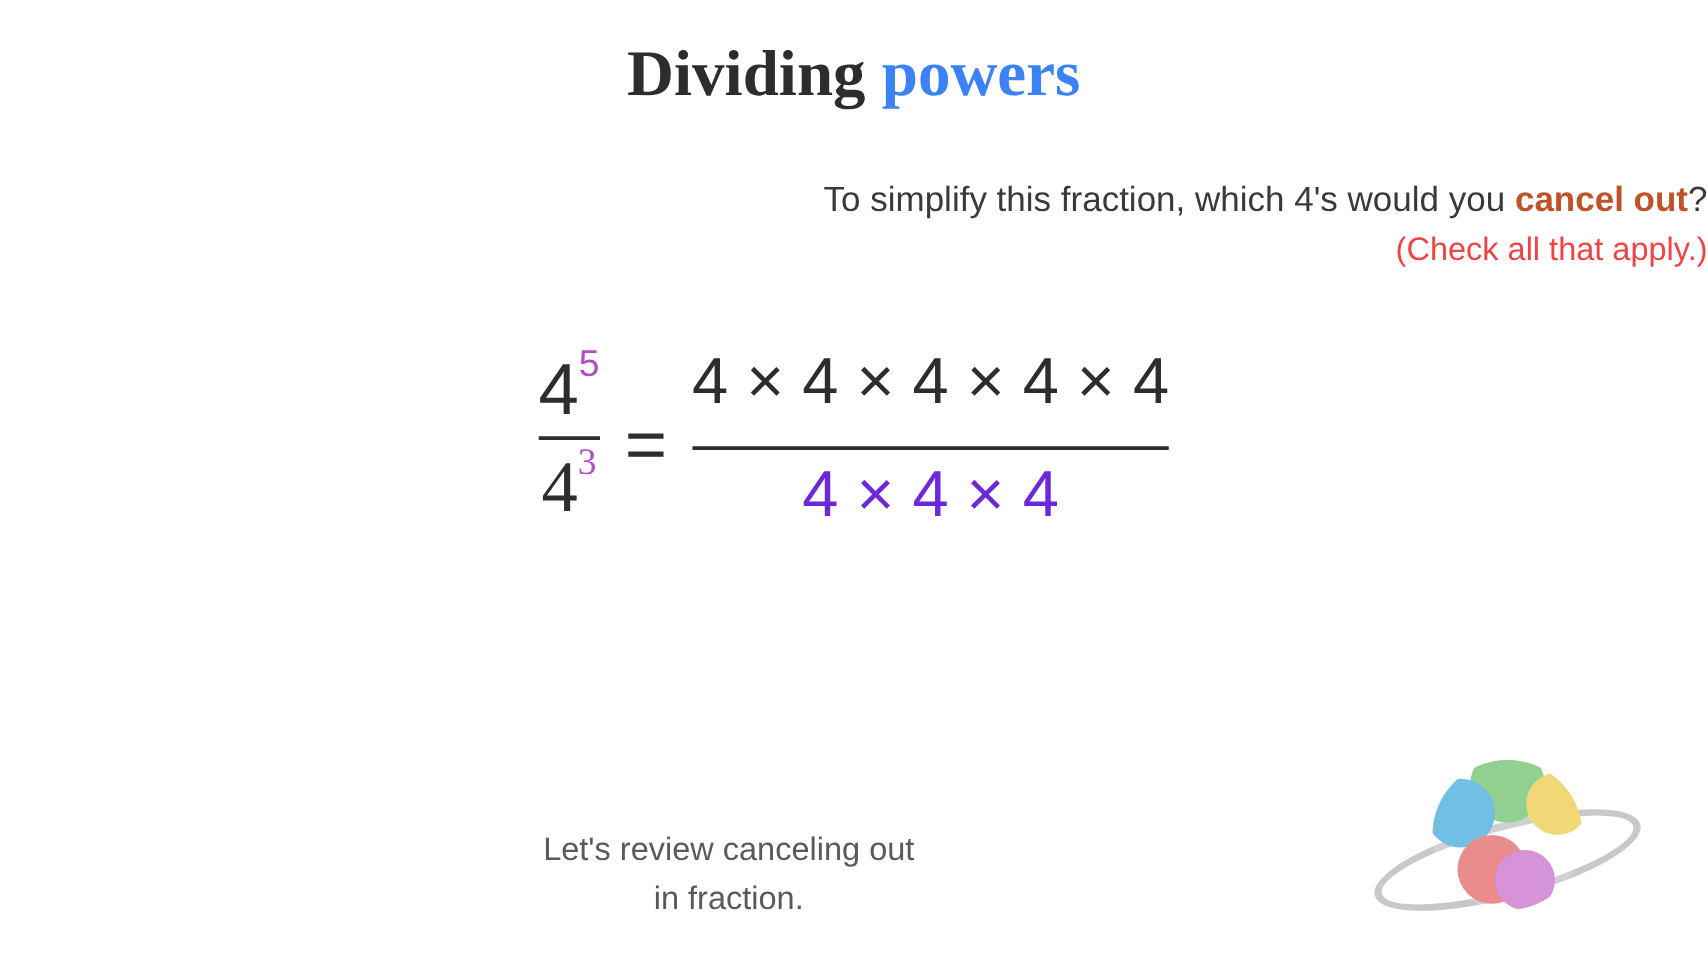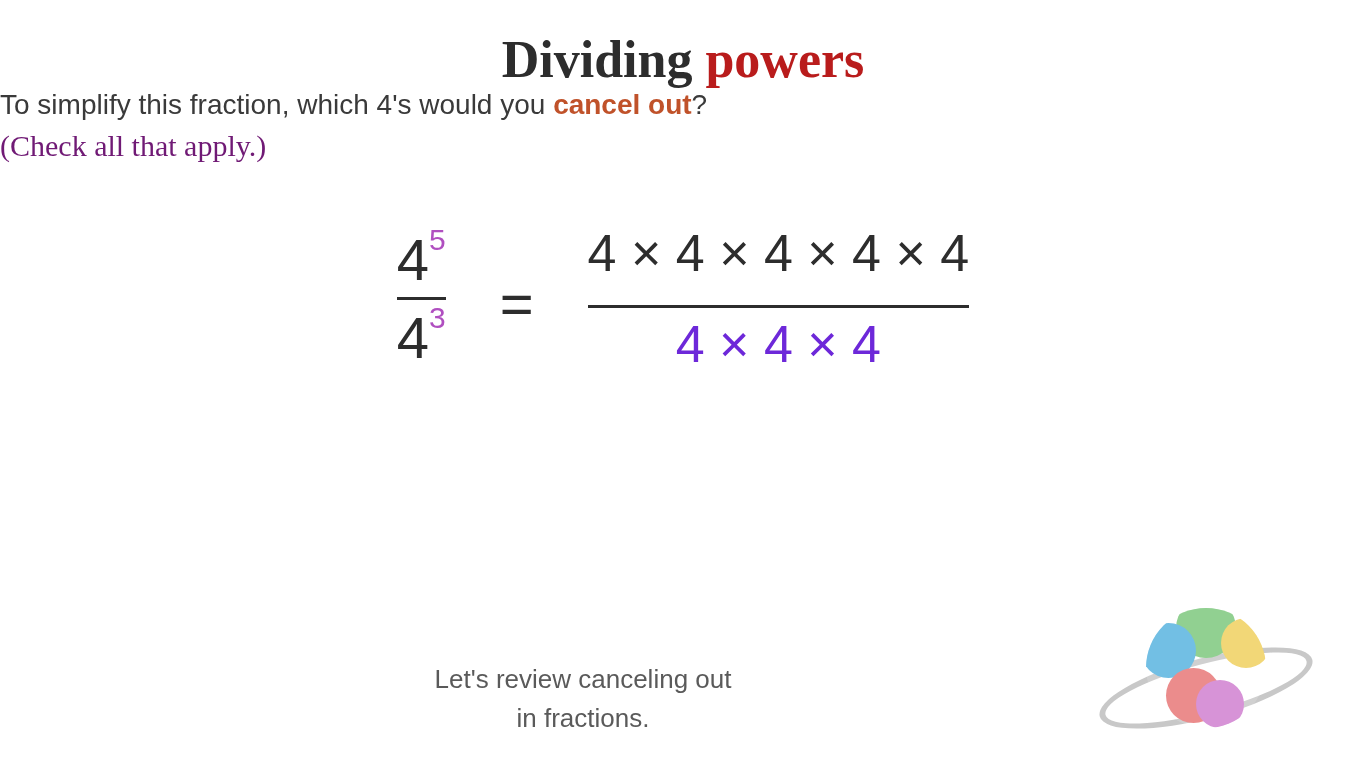--- a/index.html
+++ b/index.html
@@ -15,53 +15,54 @@
 
     .page-title {
       text-align: center;
       margin-top: 30px;
       font-size: 52px;
       font-weight: 800;
       color: #2d2d2d;
     }
 
     .page-title .powers-word {
-      color: #b91c1c;
+      color: #3b82f6;
       font-weight: 800;
     }
 
     .question-area {
-      text-align: left;
+      text-align: right;
+      margin-top: 55px;
     }
 
     .question-text {
       font-size: 28px;
       color: #3a3a3a;
       font-family: Arial, sans-serif;
       font-weight: 400;
     }
 
     .question-text .cancel-out {
       color: #c0522a;
       font-weight: 700;
     }
 
     .check-all {
-      font-size: 30px;
-      color: #701a75;
-      font-family: Liberation Serif, serif;
+      font-size: 26px;
+      color: #ef4444;
+      font-family: Liberation Sans, sans-serif;
       margin-top: 8px;
     }
 
     .math-area {
       display: flex;
       justify-content: center;
       align-items: center;
       margin-top: 60px;
-      gap: 54px;
+      gap: 20px;
     }
 
     .fraction-left {
       display: flex;
       flex-direction: column;
       align-items: center;
       position: relative;
     }
 
     .frac-num {
@@ -77,21 +78,21 @@
       color: #b04fc0;
       vertical-align: super;
       line-height: 0;
       position: relative;
       top: -10px;
     }
 
     .frac-denom {
       font-size: 58px;
       color: #2d2d2d;
-      font-family: Liberation Sans, sans-serif;
+      font-family: Liberation Serif, serif;
       position: relative;
       display: inline-block;
     }
 
     .frac-denom sup {
       font-size: 30px;
       color: #b04fc0;
       vertical-align: super;
       line-height: 0;
       position: relative;
@@ -285,21 +286,21 @@
     <div class="frac-top">4 × 4 × 4 × 4 × 4</div>
     <div class="frac-bar-wide"></div>
     <div class="frac-bottom">4 × 4 × 4</div>
   </div>
 
 </div>
 
 <div class="bottom-section">
   <div class="review-text">
     <div>Let's review canceling out</div>
-    <div>in fractions.</div>
+    <div>in fraction.</div>
   </div>
 </div>
 
 <div class="planet-container">
   <div class="planet-ring"></div>
   <div class="planet-body">
     <div class="seg-green"></div>
     <div class="seg-blue"></div>
     <div class="seg-yellow"></div>
     <div class="seg-pink"></div>

